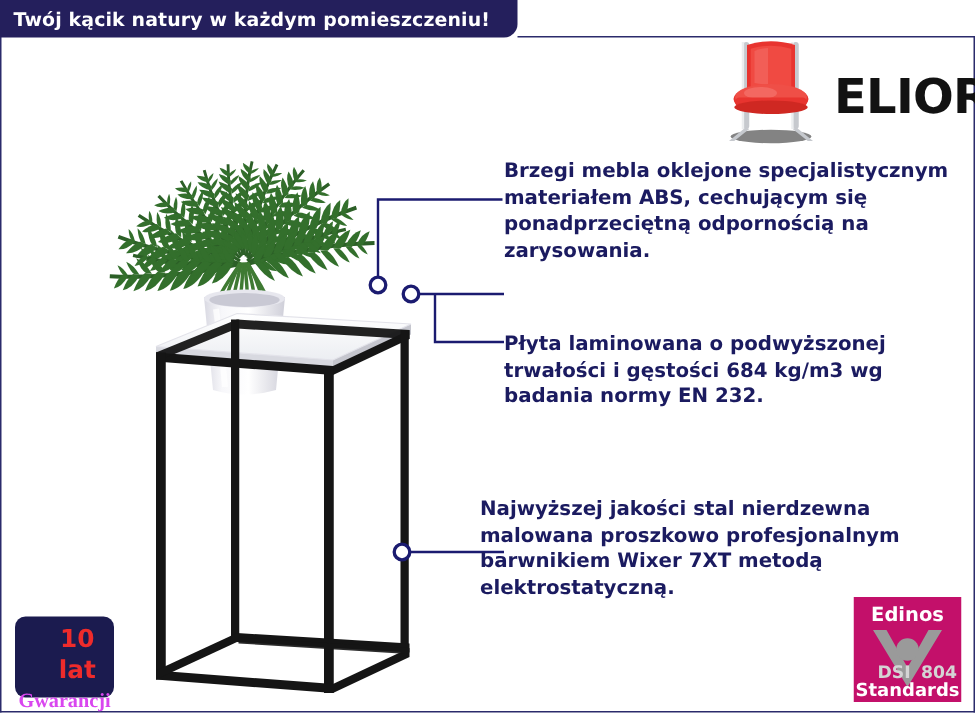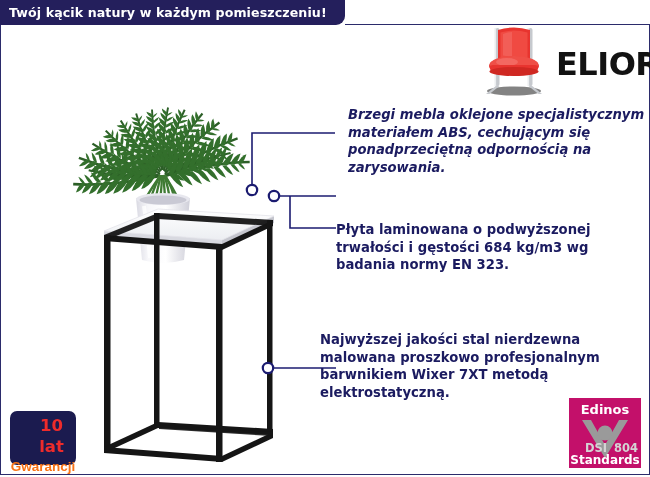--- a/index.html
+++ b/index.html
@@ -78,21 +78,21 @@
 
   .callout-text {
     position: absolute;
     color: #1b1b60;
     font-weight: bold;
     font-size: 13.2px;
     line-height: 17.6px;
     width: 300px;
     font-family: "DejaVu Sans", "Liberation Sans", sans-serif;
   }
-  #callout-text-1 { left: 348px; top: 106px; font-style: italic; }
+  #callout-text-1 { left: 336px; top: 106px; }
   #callout-text-2 { left: 336px; top: 221px; }
   #callout-text-3 { left: 320px; top: 331px; }
 
   
   #warranty {
     position: absolute;
     left: 10px; top: 411px;
     width: 66px; height: 54px;
     background: #1b1b4f;
     border-radius: 7px;
@@ -102,25 +102,25 @@
   }
   #warranty-years {
     color: #ee2b2b;
     font-size: 16.5px;
     font-weight: bold;
     line-height: 21px;
     font-family: "DejaVu Sans", "Liberation Sans", sans-serif;
     margin-left: 17px;
   }
   #warranty-label {
-    color: #f97316;
+    color: #d946ef;
     font-size: 13.5px;
     font-weight: bold;
     line-height: 19px;
-    font-family: Liberation Sans, sans-serif;
+    font-family: Liberation Serif, serif;
   }
 
   
   #edinos {
     position: absolute;
     left: 569px; top: 398px;
     width: 72px; height: 70px;
   }
 </style>
 </head>
@@ -296,21 +296,21 @@
 
     <line x1="274" y1="196" x2="336" y2="196" stroke="#1b1b70" stroke-width="1.6"></line>
     <polyline points="290,196 290,228 336,228" fill="none" stroke="#1b1b70" stroke-width="1.6"></polyline>
     <circle cx="274" cy="196" r="5.2" fill="#ffffff" stroke="#1b1b70" stroke-width="2.2"></circle>
 
     <line x1="274" y1="368" x2="336" y2="368" stroke="#1b1b70" stroke-width="1.6"></line>
     <circle cx="268" cy="368" r="5.2" fill="#ffffff" stroke="#1b1b70" stroke-width="2.2"></circle>
   </svg>
 
   <div class="callout-text" id="callout-text-1">Brzegi mebla oklejone specjalistycznym materiałem ABS, cechującym się ponadprzeciętną odpornością na zarysowania.</div>
-  <div class="callout-text" id="callout-text-2">Płyta laminowana o podwyższonej trwałości i gęstości 684 kg/m3 wg badania normy EN 323.</div>
+  <div class="callout-text" id="callout-text-2">Płyta laminowana o podwyższonej trwałości i gęstości 684 kg/m3 wg badania normy EN 232.</div>
   <div class="callout-text" id="callout-text-3">Najwyższej jakości stal nierdzewna malowana proszkowo profesjonalnym barwnikiem Wixer 7XT metodą elektrostatyczną.</div>
 
   <div id="warranty">
     <div id="warranty-years">10 lat</div>
     <div id="warranty-label">Gwarancji</div>
   </div>
 
   <svg id="edinos" viewBox="0 0 72 70">
     <rect x="0" y="0" width="72" height="70" fill="#c3106a"></rect>
     <text x="36" y="16" text-anchor="middle" font-family="DejaVu Sans, Liberation Sans, sans-serif" font-size="13" font-weight="bold" fill="#ffffff">Edinos</text>

